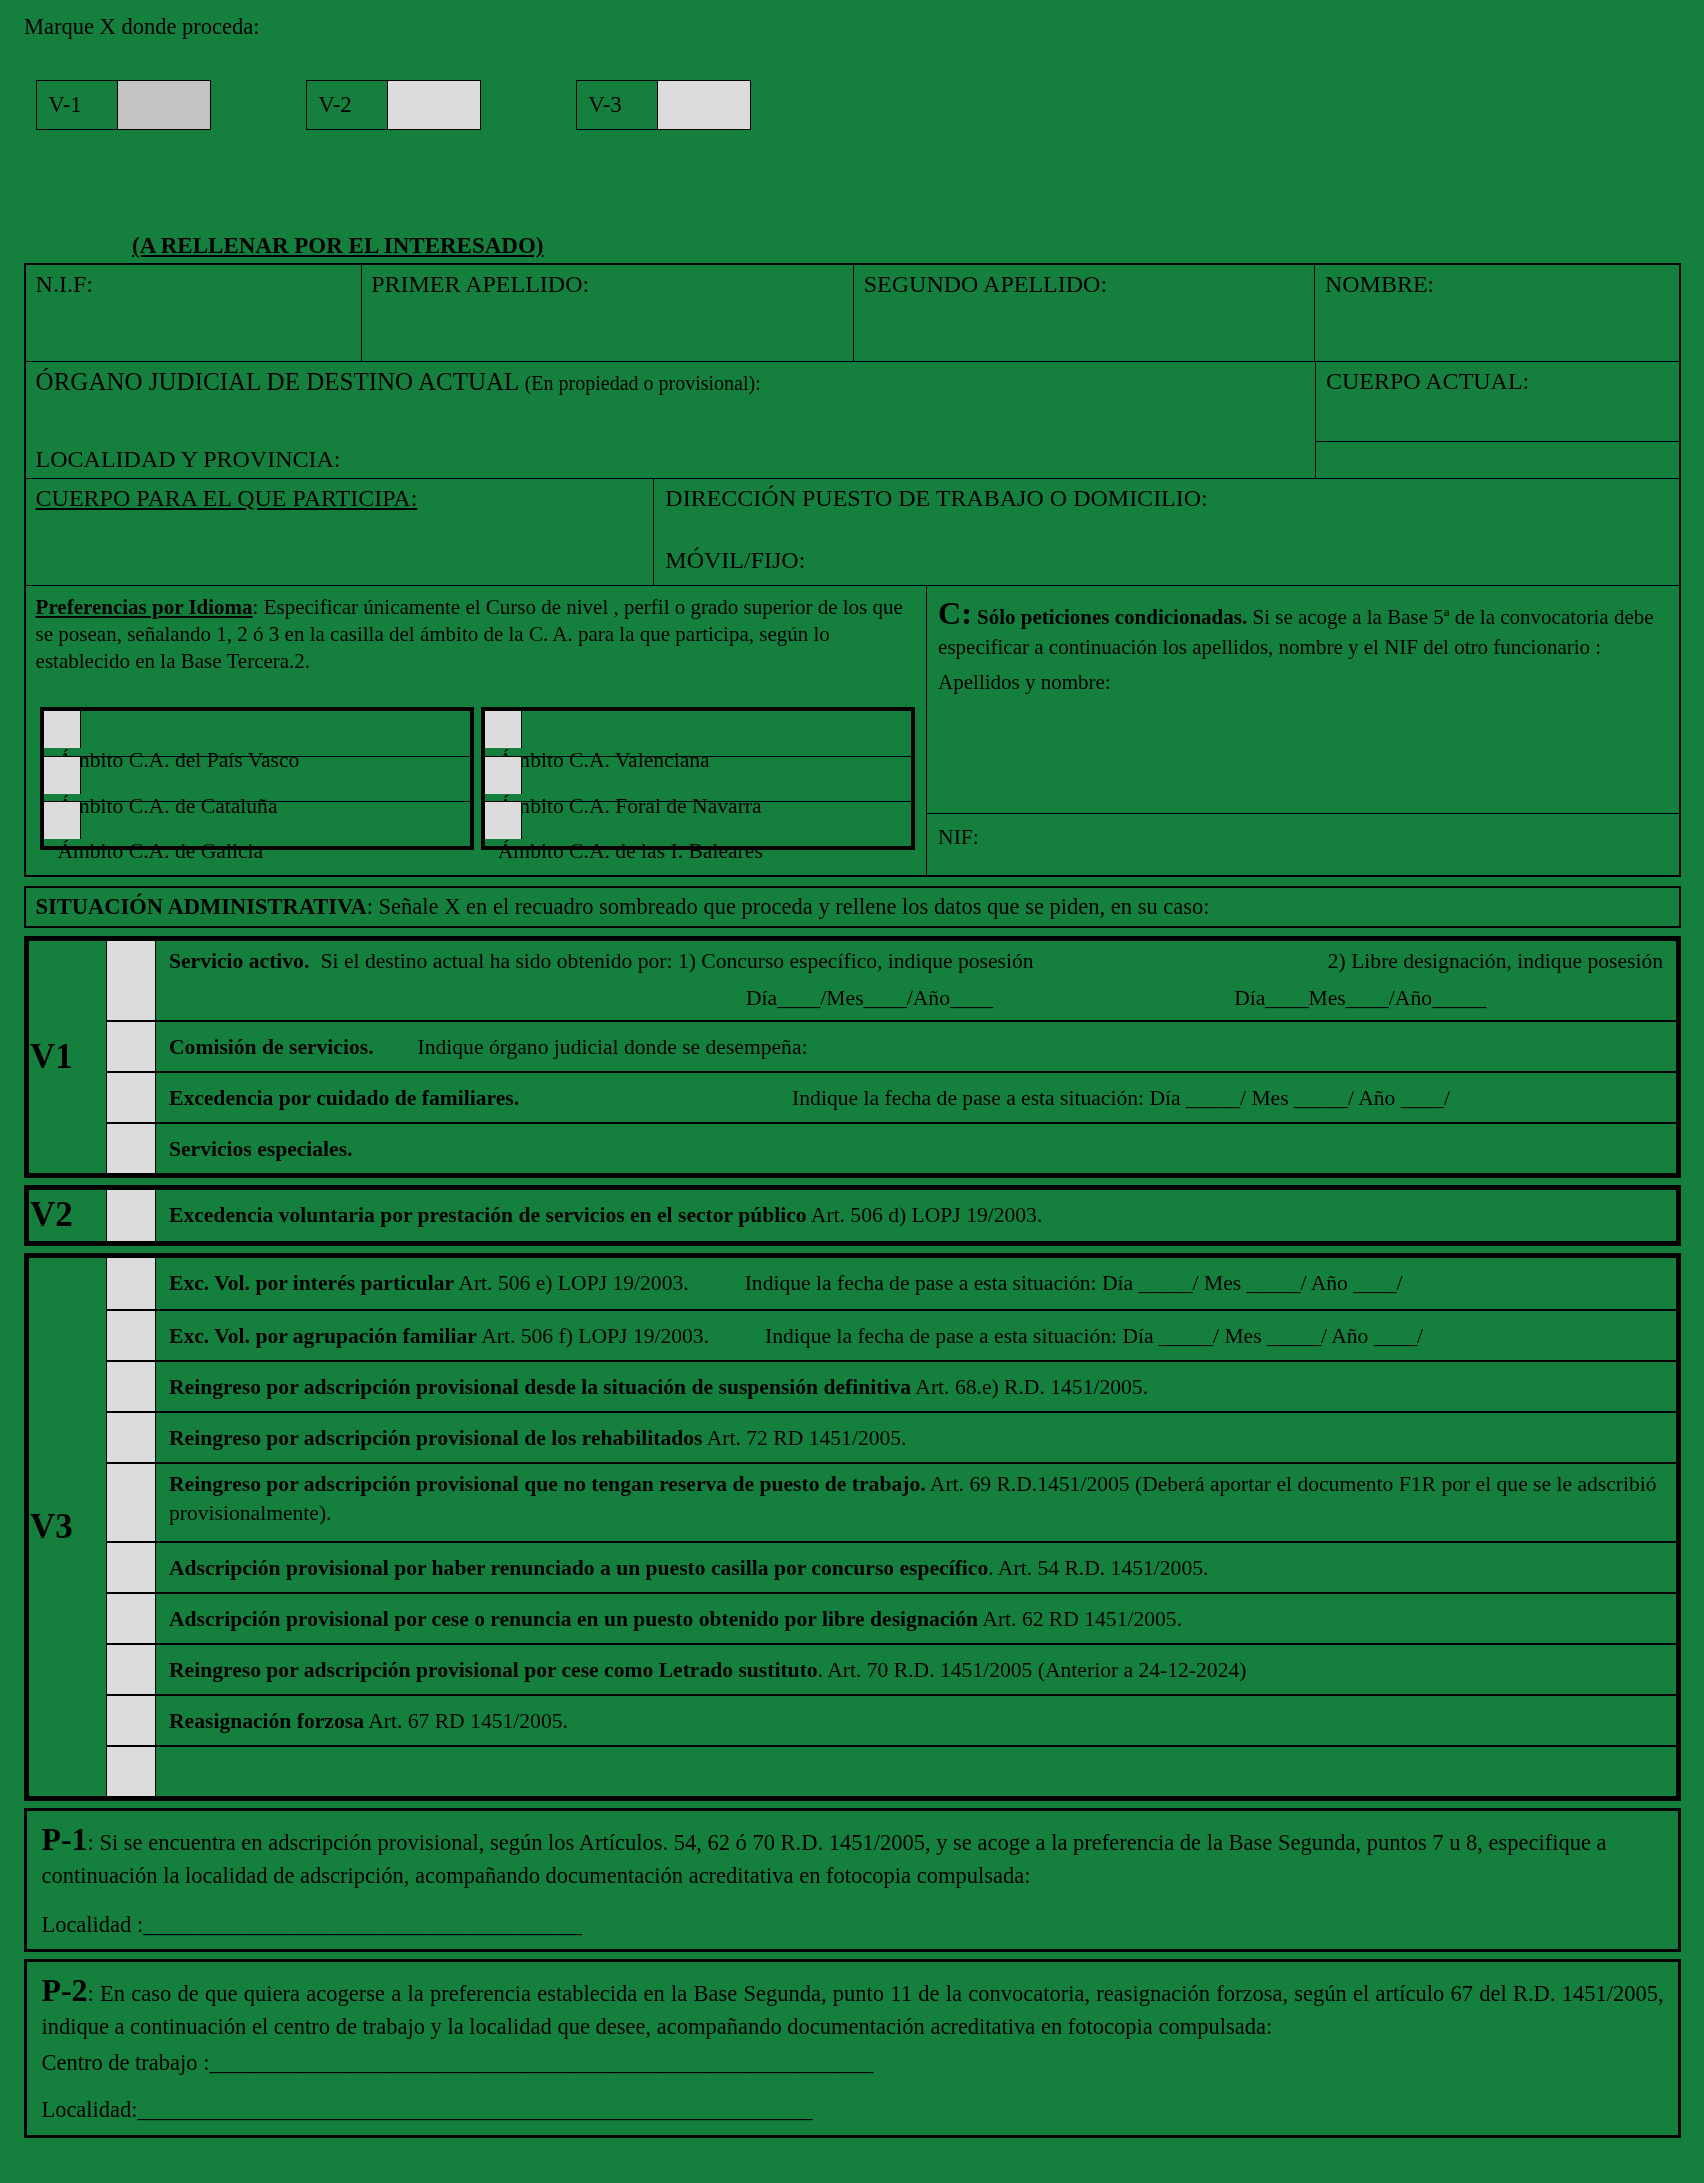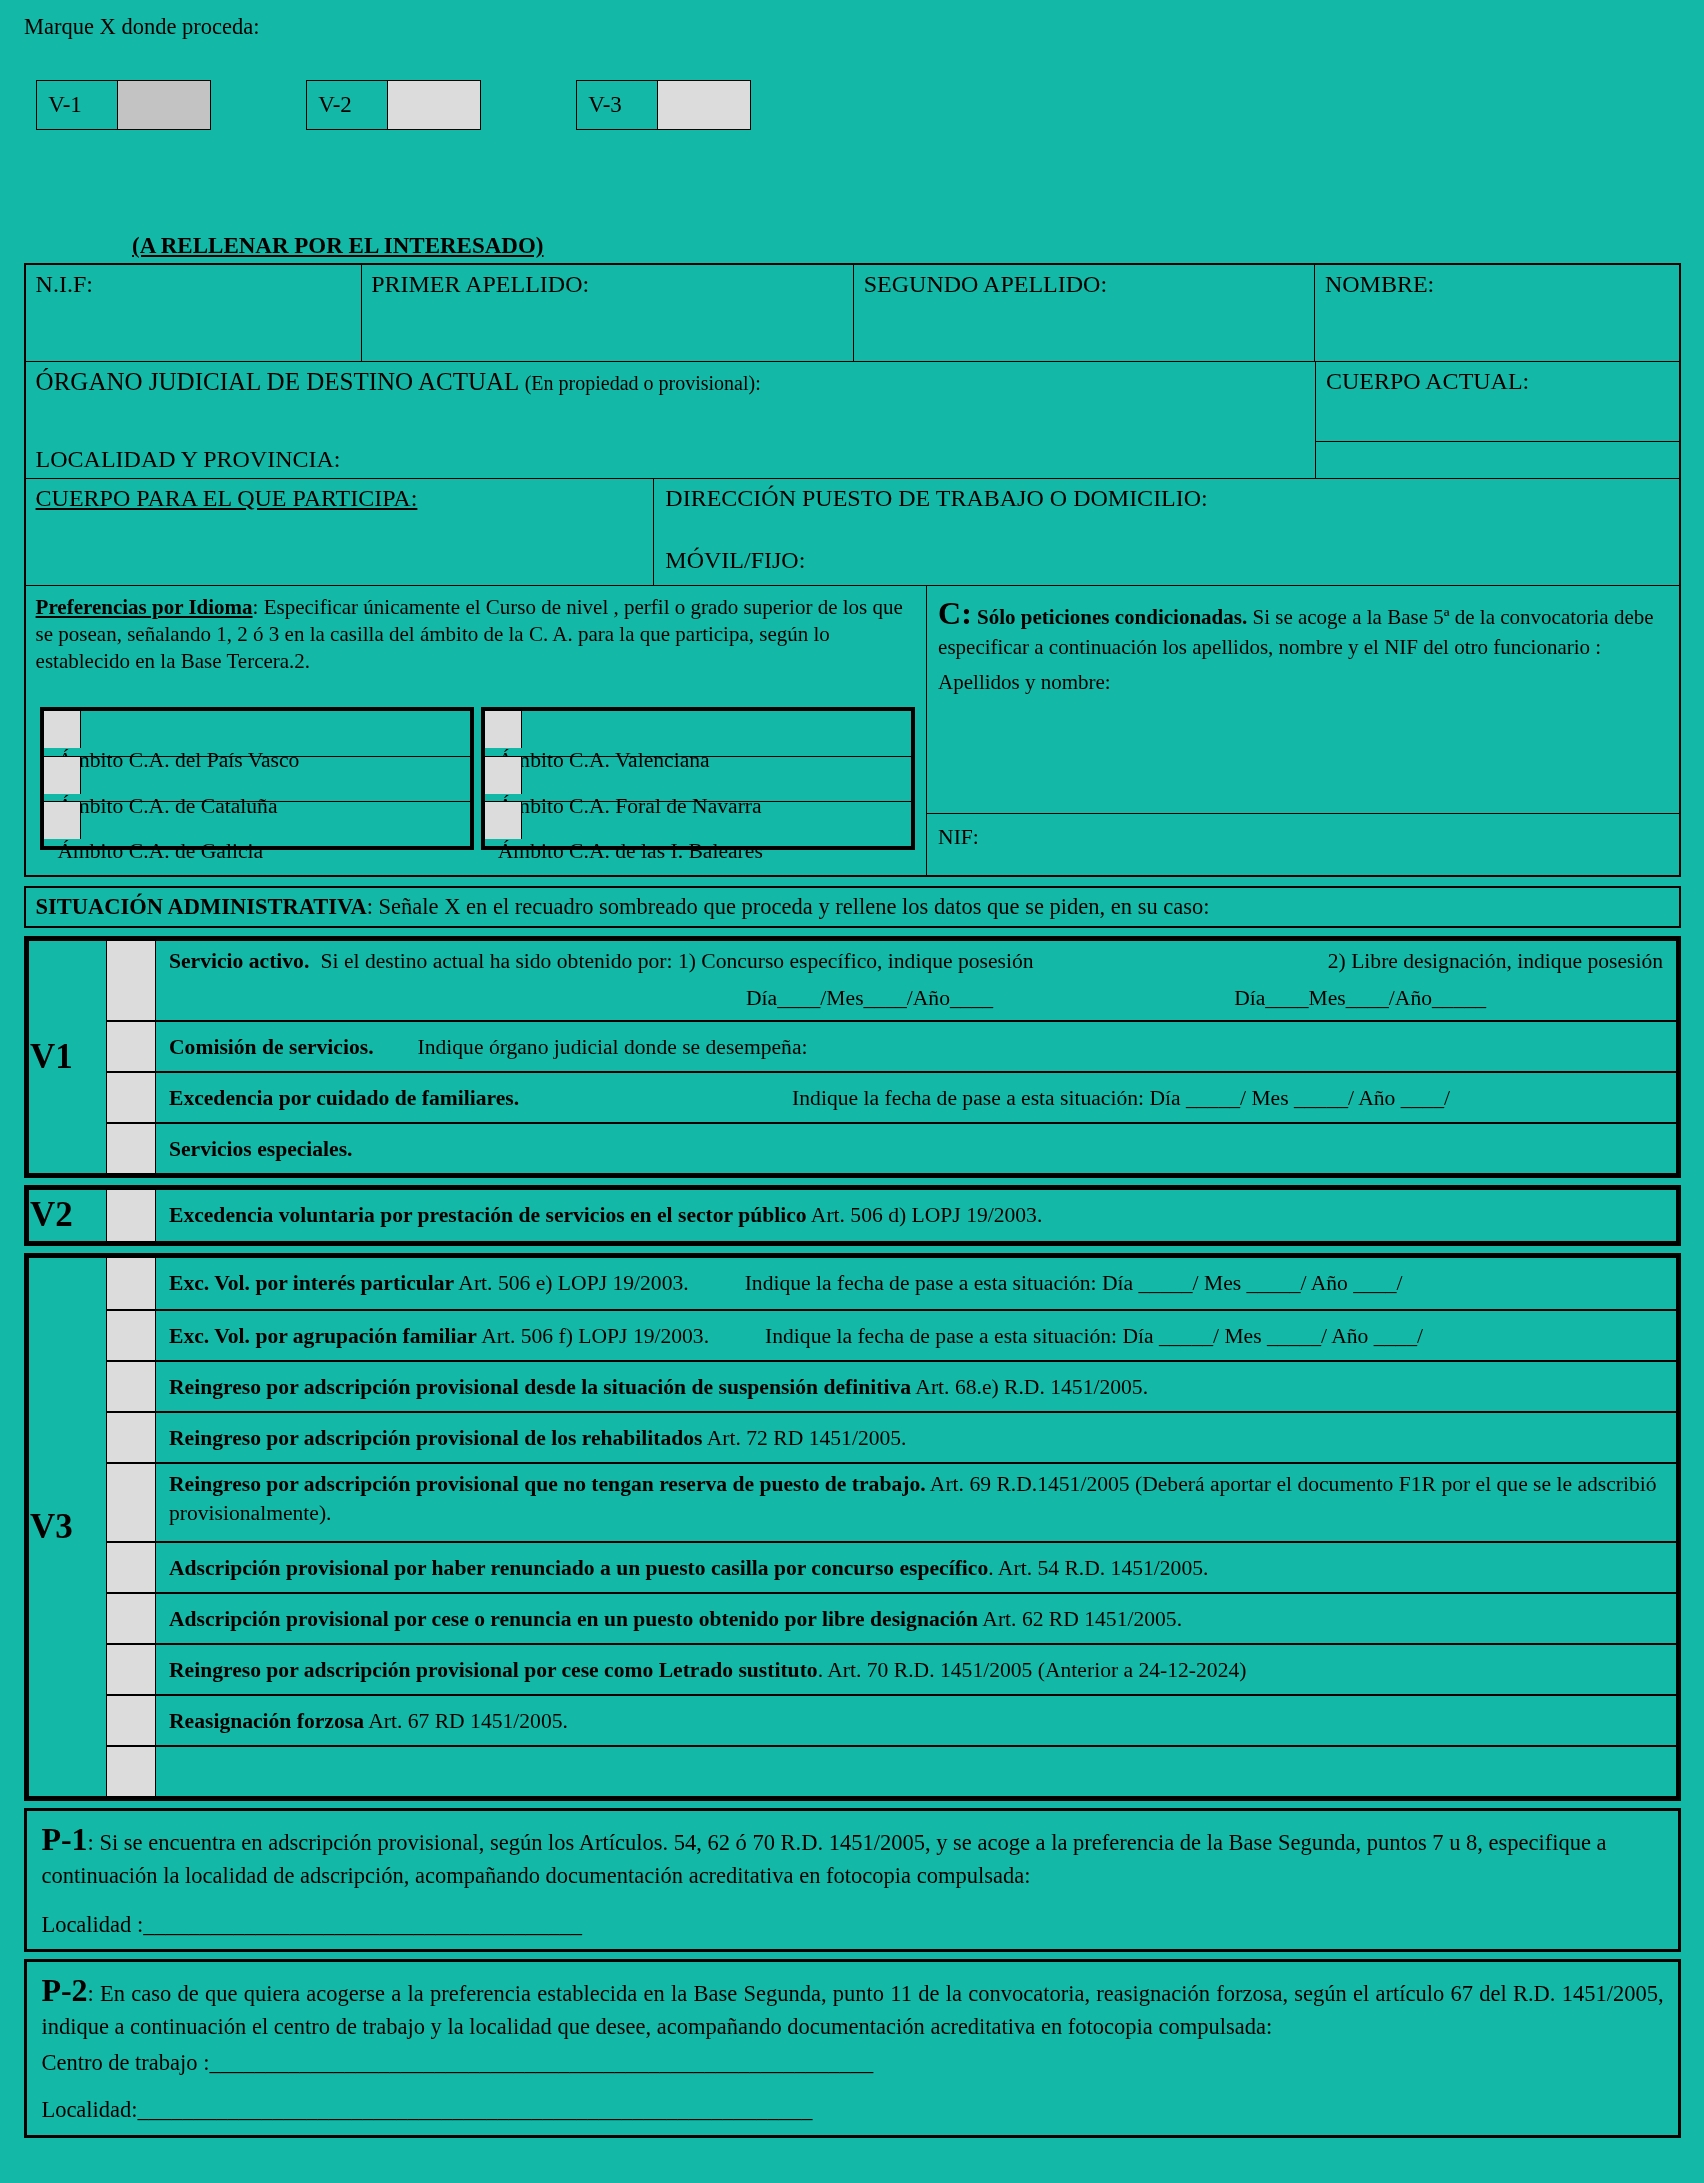--- a/index.html
+++ b/index.html
@@ -5,21 +5,21 @@
   * { box-sizing: border-box; }
   html,body { margin:0; padding:0; background:#ffffff; }
   .page {
     position: relative;
     width: 1705px;
     min-height: 2183px;
     padding: 14.4px 24px 16px 24px;
     font-family: "Liberation Serif", "DejaVu Serif", serif;
     font-size: 21.6px;
     color: #000;
-    background: #14b8a6;
+    background: #15803d;
   }
   .b { font-weight: 700; }
 
   
   .marque { font-size: 22.5px; }
 
   
   .vrow { display: flex; margin: 40px 0 0 12px; }
   .vopt { display: flex; width: 175px; height: 50px; border: 1.6px solid #000; margin-right: 95px; }
   .vopt-label { width: 80px; display: flex; align-items: center; padding-left: 11.2px; font-size: 23px; }

